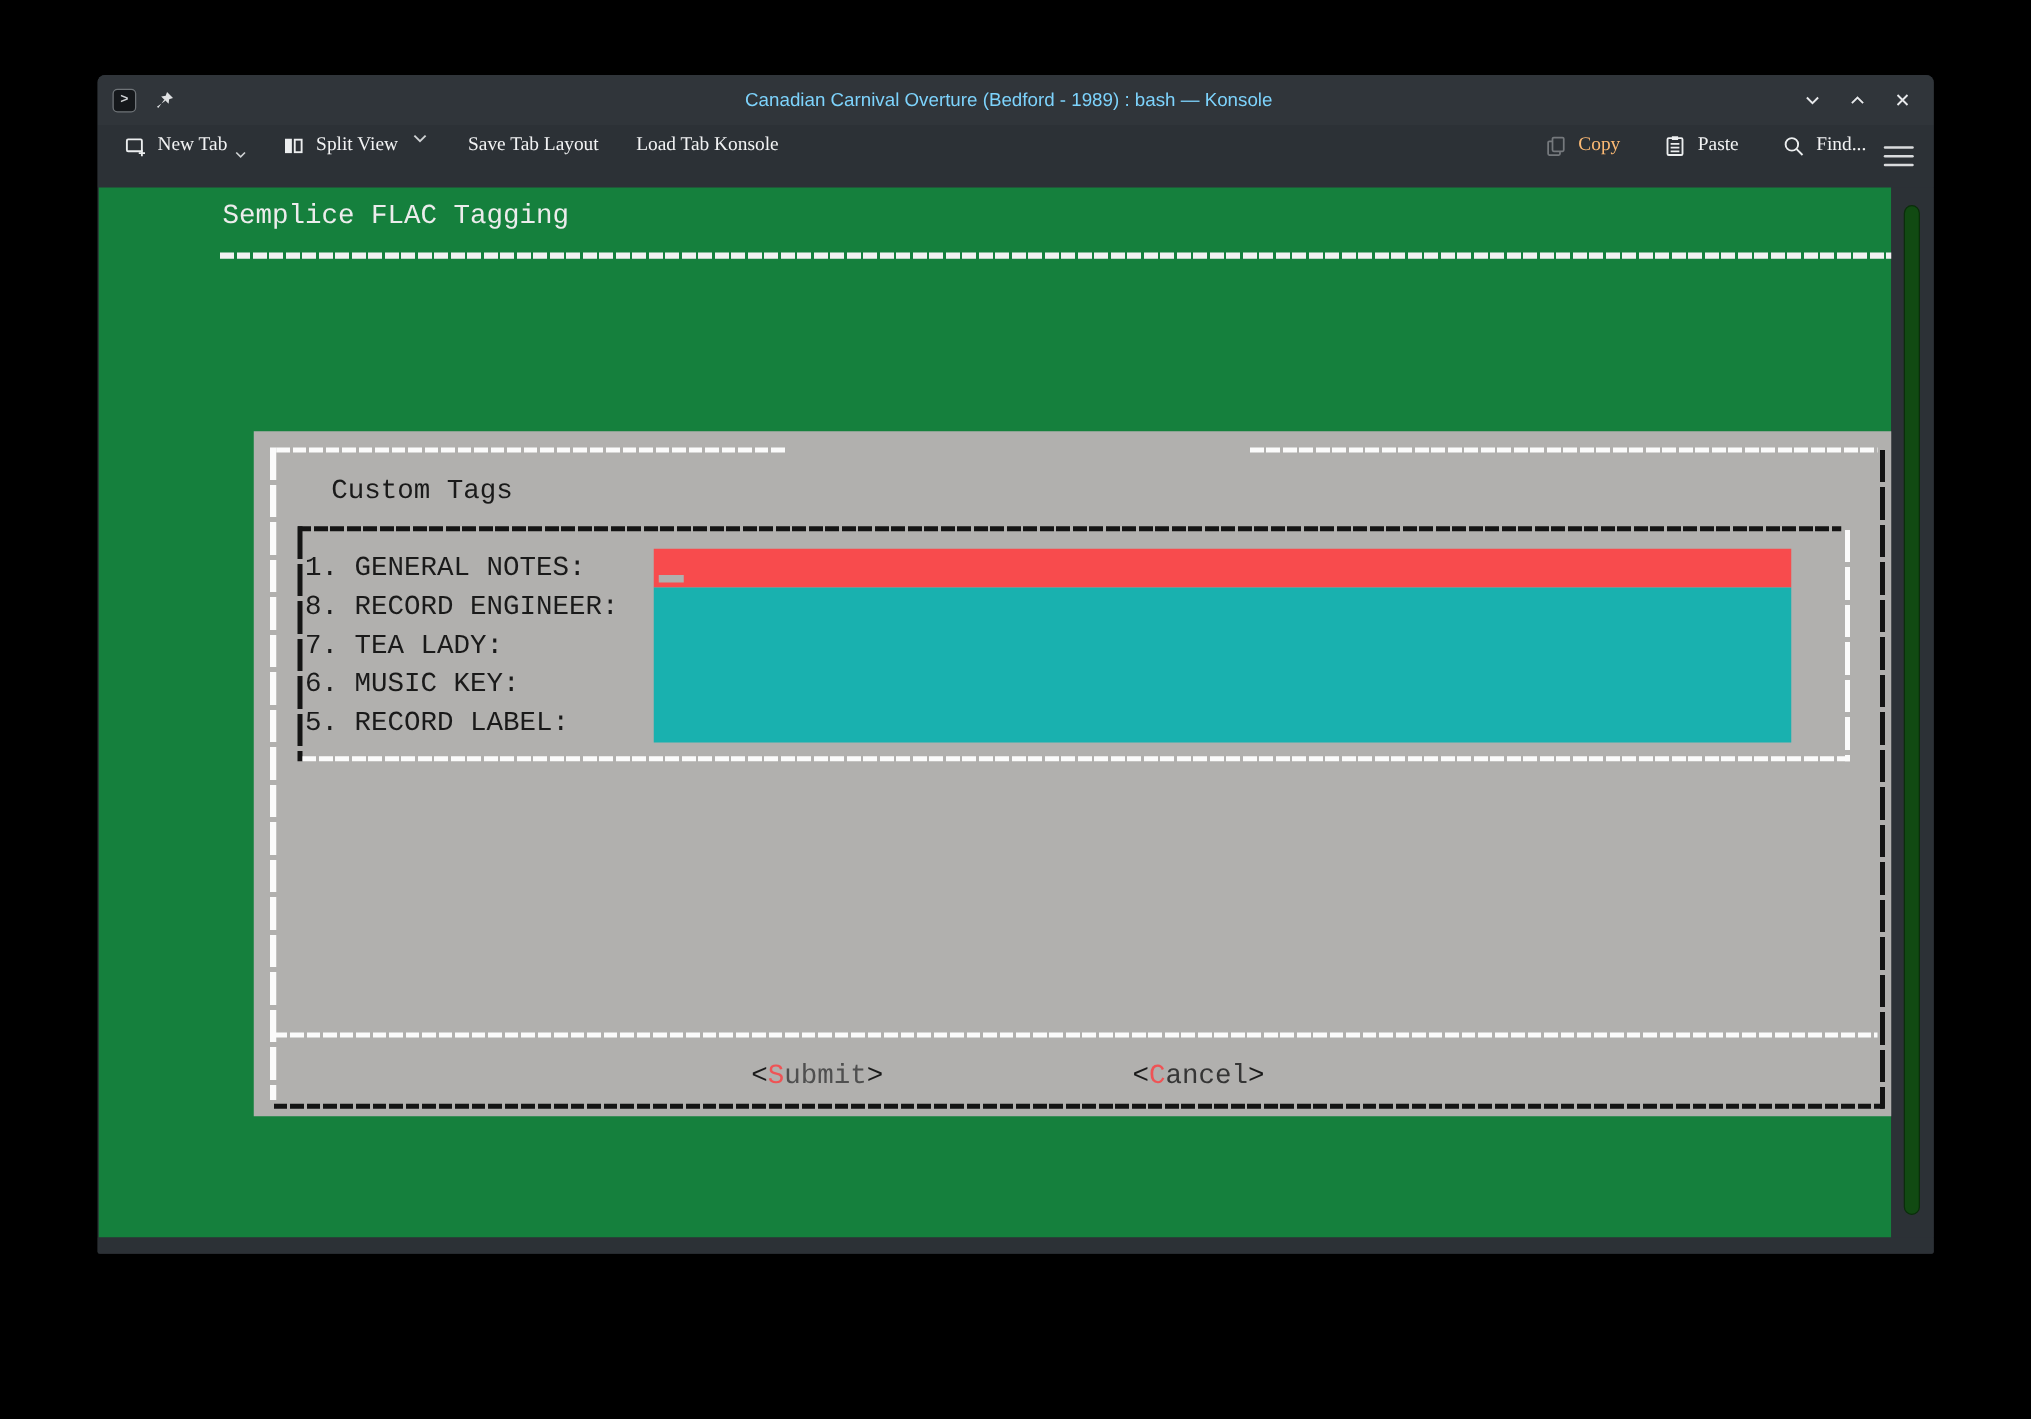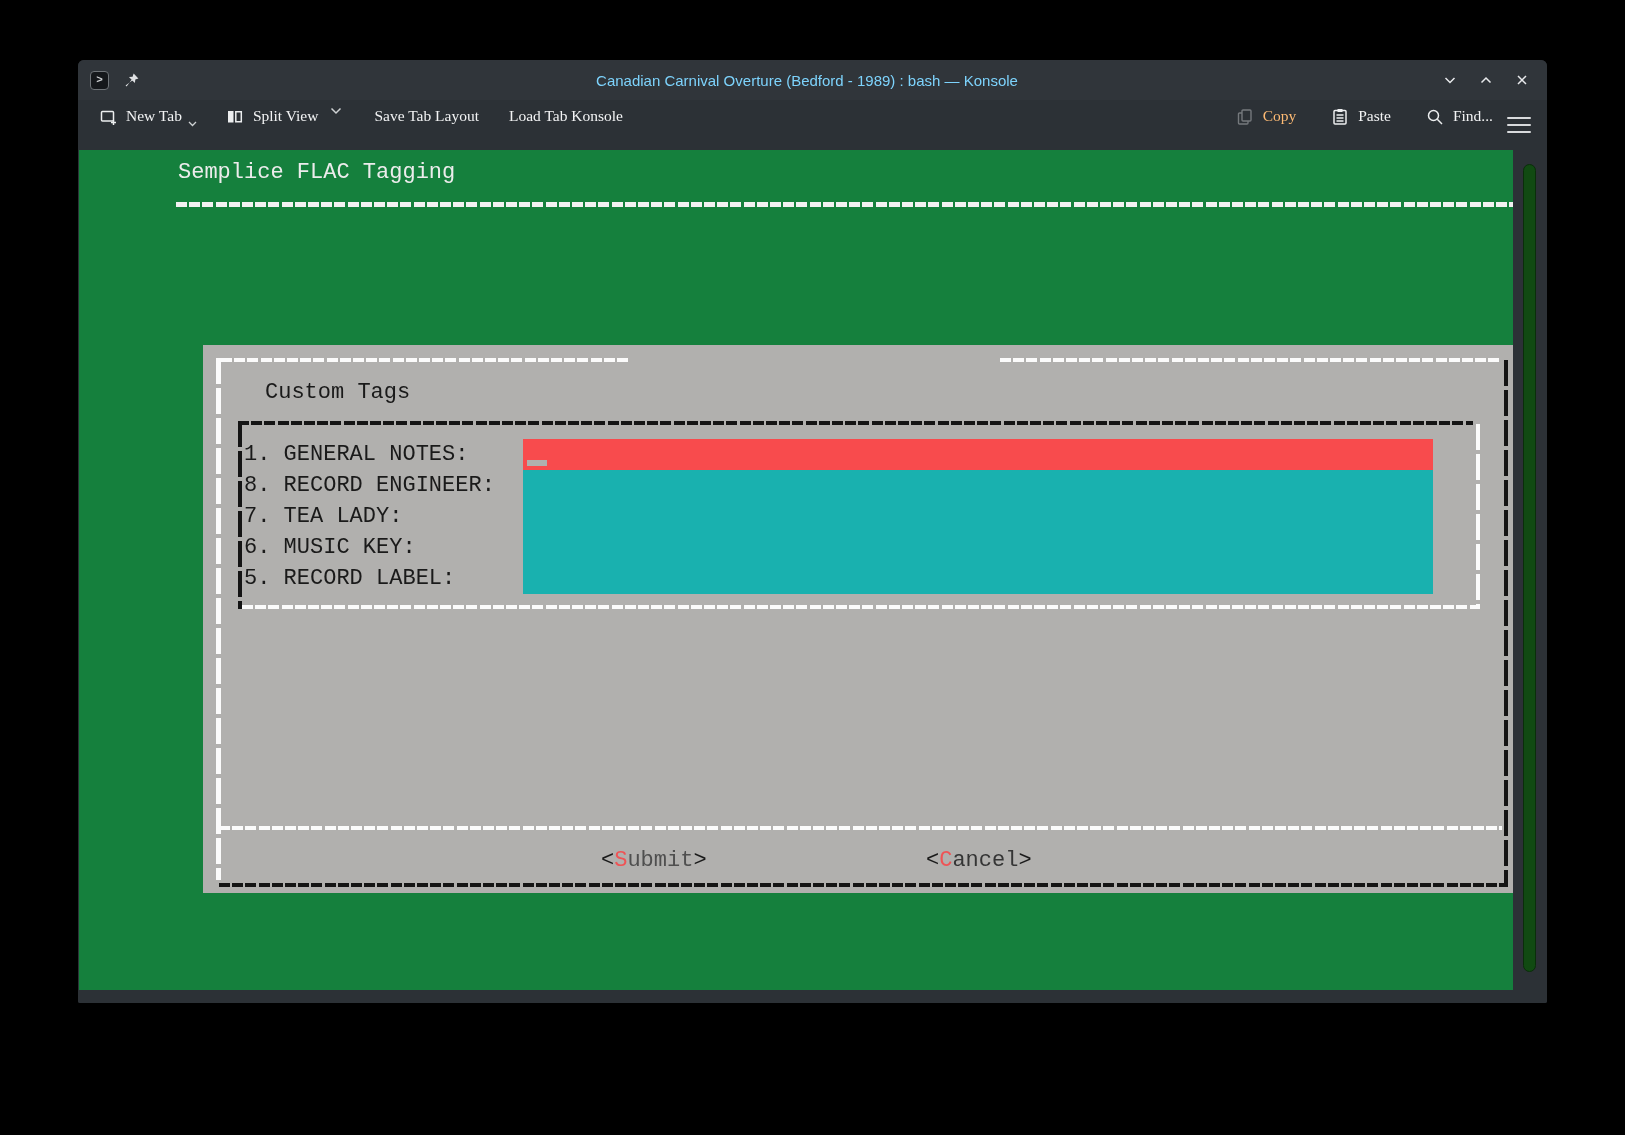--- a/index.html
+++ b/index.html
@@ -219,21 +219,21 @@
 
       
       <div class="fld-active">
         <div class="fld-cursor"></div>
       </div>
       <div class="fld-rest"></div>
 
       
       <div class="abs dash-w" style="left:16px; top:481px; width:1283px; height:4px;"></div>
       <div class="btn btn-submit" style="left:398px;"><span>&lt;</span><span class="hot">S</span><span class="rest">ubmit</span><span>&gt;</span></div>
-      <div class="btn btn-cancel" style="left:703px;margin-left:20px;"><span>&lt;</span><span class="hot">C</span><span class="rest">ancel</span><span>&gt;</span></div>
+      <div class="btn btn-cancel" style="left:703px;"><span>&lt;</span><span class="hot">C</span><span class="rest">ancel</span><span>&gt;</span></div>
     </div>
   </div>
 
   <div class="right-strip">
     <div class="scroll-pill"></div>
   </div>
   <div class="bottom-frame"></div>
 </div>
 
 </body></html>

